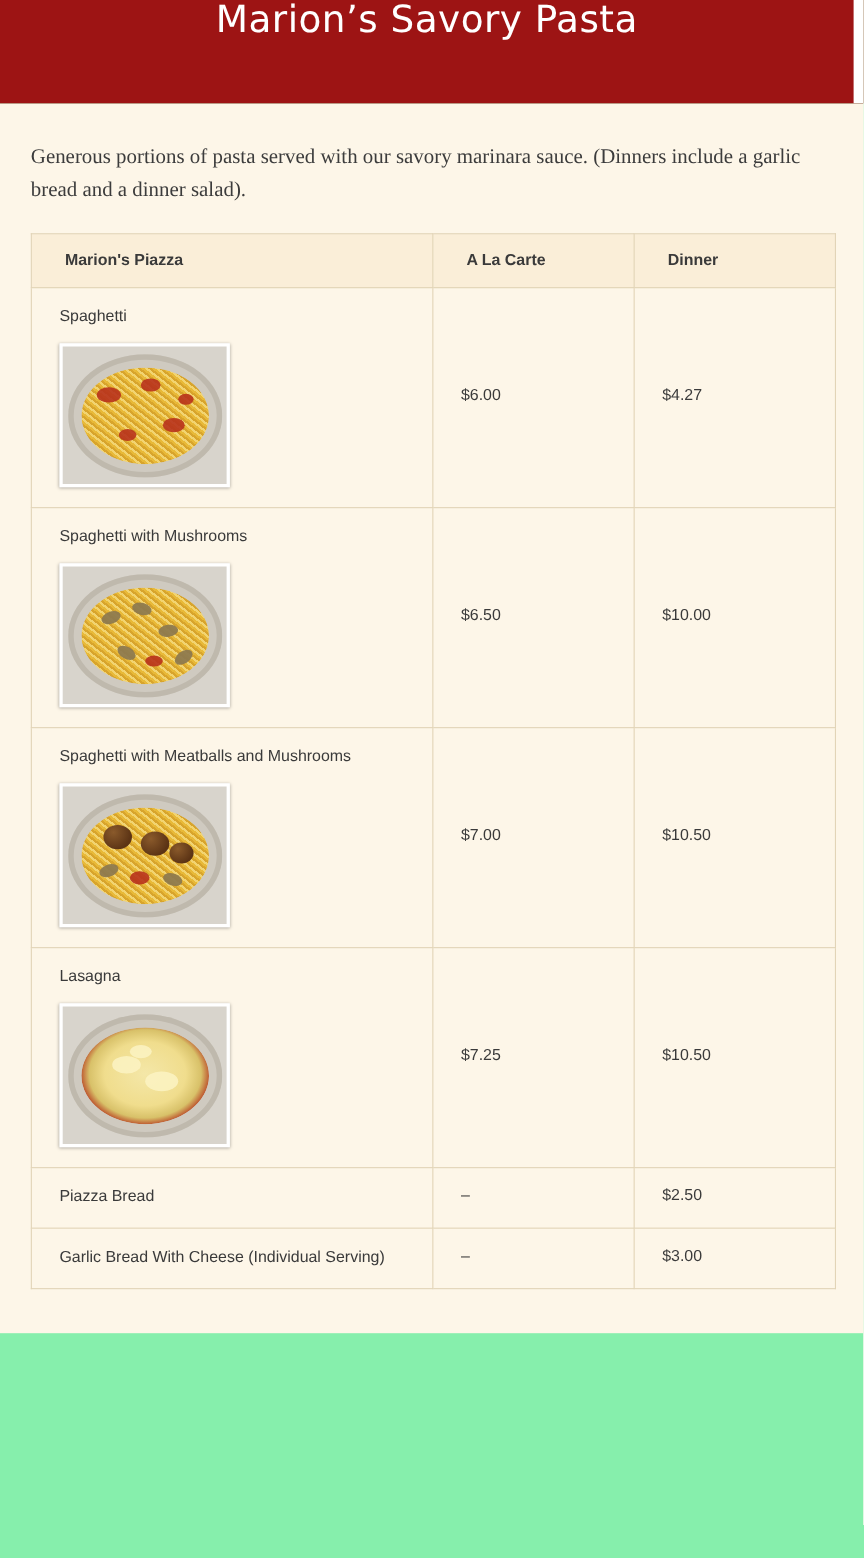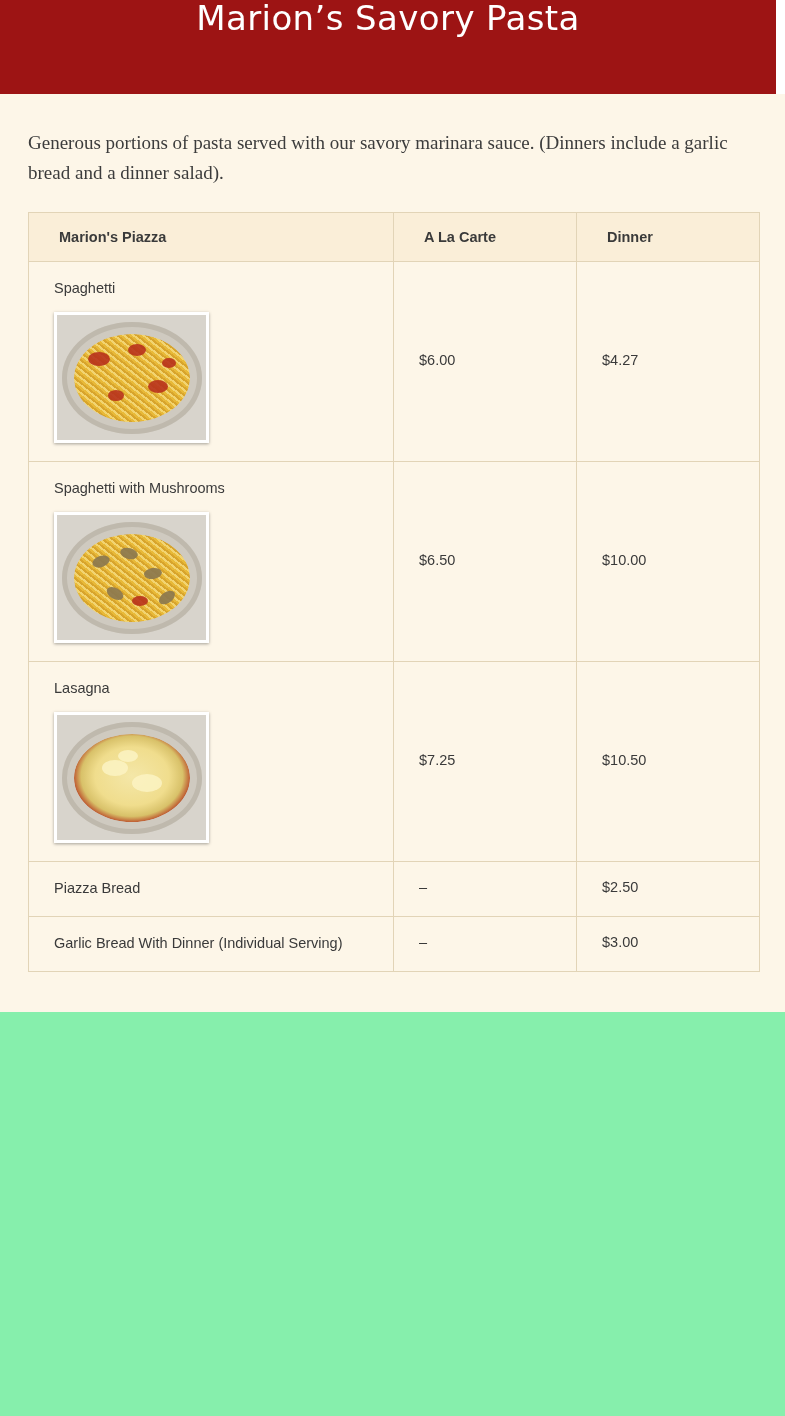--- a/index.html
+++ b/index.html
@@ -247,20 +247,39 @@
                 <div class="mushroom" style="left:32px;top:54px;transform:rotate(30deg);"></div>
                 <div class="mushroom" style="left:84px;top:58px;transform:rotate(-35deg);"></div>
                 <div class="sauce-blob" style="width:16px;height:10px;left:58px;top:62px;"></div>
               </div>
             </div>
           </td>
           <td class="price">$6.50</td>
           <td class="price">$10.00</td>
         </tr>
 
+        <tr>
+          <td class="item">
+            <div class="item-name">Spaghetti with Meatballs and Mushrooms</div>
+            <div class="photo">
+              <div class="plate"></div>
+              <div class="food">
+                <div class="noodles"></div>
+                <div class="mushroom" style="left:16px;top:52px;transform:rotate(-20deg);"></div>
+                <div class="mushroom" style="left:74px;top:60px;transform:rotate(18deg);"></div>
+                <div class="meatball" style="left:20px;top:16px;"></div>
+                <div class="meatball" style="left:54px;top:22px;"></div>
+                <div class="meatball" style="left:80px;top:32px;width:22px;height:19px;"></div>
+                <div class="sauce-blob" style="width:18px;height:12px;left:44px;top:58px;"></div>
+              </div>
+            </div>
+          </td>
+          <td class="price">$7.00</td>
+          <td class="price">$10.50</td>
+        </tr>
 
         <tr>
           <td class="item">
             <div class="item-name">Lasagna</div>
             <div class="photo">
               <div class="plate"></div>
               <div class="food">
                 <div class="lasagna"></div>
                 <div class="cheese-spot" style="width:26px;height:16px;left:28px;top:26px;"></div>
                 <div class="cheese-spot" style="width:30px;height:18px;left:58px;top:40px;"></div>
@@ -275,21 +294,21 @@
         <tr>
           <td class="item">
             <div class="item-name">Piazza Bread</div>
           </td>
           <td class="price">–</td>
           <td class="price">$2.50</td>
         </tr>
 
         <tr>
           <td class="item">
-            <div class="item-name">Garlic Bread With Dinner (Individual Serving)</div>
+            <div class="item-name">Garlic Bread With Cheese (Individual Serving)</div>
           </td>
           <td class="price">–</td>
           <td class="price">$3.00</td>
         </tr>
 
       </tbody>
     </table>
   </div>
 </div>
 

